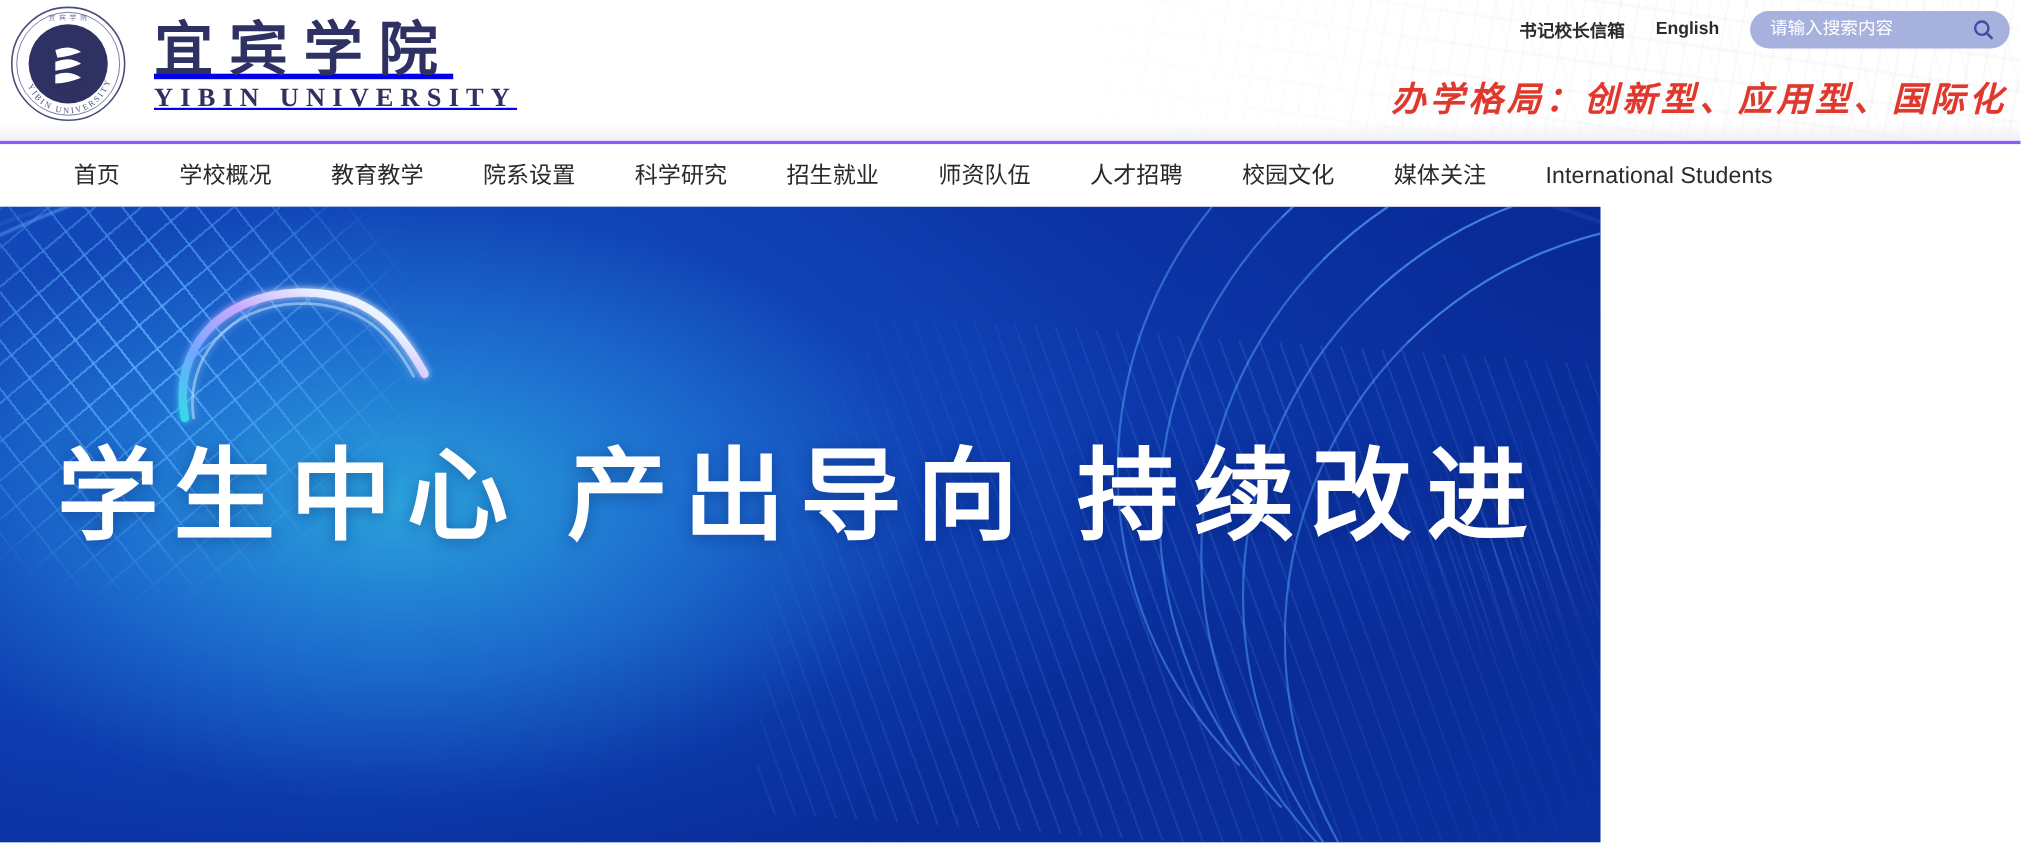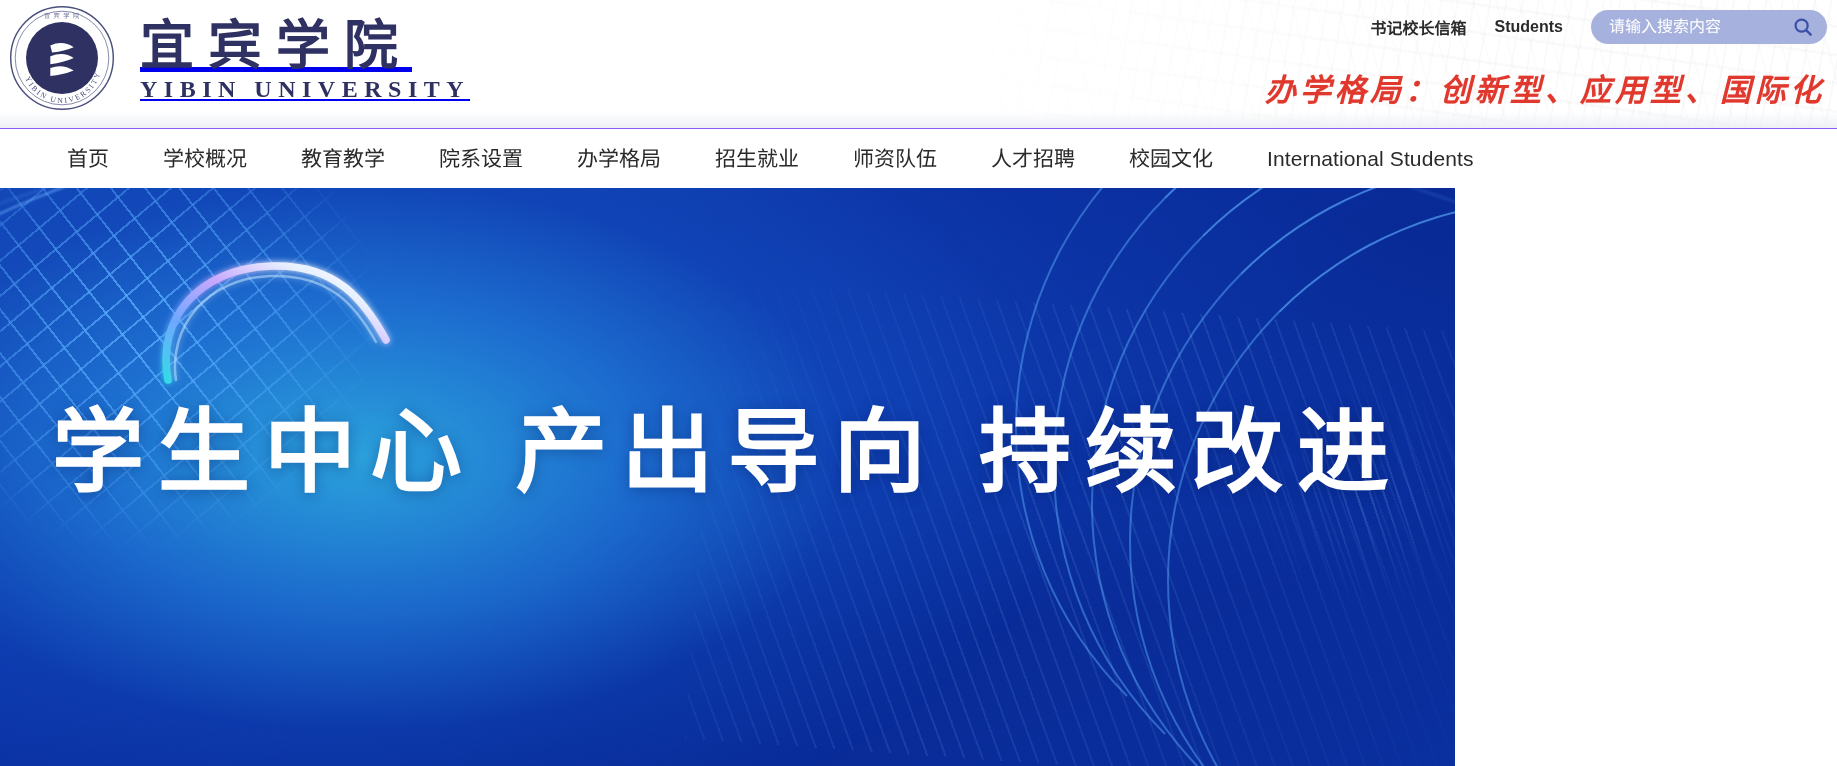--- a/index.html
+++ b/index.html
@@ -129,21 +129,21 @@
     z-index: 3;
     text-shadow: 0 0 1px rgba(224,56,45,.35);
   }
 
   
   .navbar {
     position: relative;
     width: 1837px;
     height: 60px;
     background: #ffffff;
-    border-top: 1px solid #8b5cf6;
+    border-top: 3px solid #8b5cf6;
     display: flex;
     align-items: center;
     justify-content: flex-start;
     padding: 0 22px 0 40px;
     gap: 0;
   }
   .nav-item {
     font-size: 21px;
     color: #2a2a2a;
     text-decoration: none;
@@ -287,21 +287,21 @@
       </text>
     </svg>
     <span class="wordmark">
       <span class="wordmark-cn">宜宾学院</span>
       <span class="wordmark-en">YIBIN UNIVERSITY</span>
     </span>
   </a>
 
   <div class="util-row">
     <a class="util-link" href="#">书记校长信箱</a>
-    <a class="util-link" href="#">Students</a>
+    <a class="util-link" href="#">English</a>
 
     <div class="search-pill">
       <input class="search-input" type="text" placeholder="请输入搜索内容" style="">
       <button class="search-icon-btn" aria-label="search">
         <svg width="22" height="22" viewBox="0 0 24 24" fill="none">
           <circle cx="10.5" cy="10.5" r="6.6" stroke="currentColor" stroke-width="2.4"></circle>
           <line x1="15.4" y1="15.4" x2="20.4" y2="20.4" stroke="currentColor" stroke-width="2.6" stroke-linecap="round"></line>
         </svg>
       </button>
     </div>
@@ -310,25 +310,26 @@
   <div class="slogan">办学格局：创新型、应用型、国际化</div>
 
   <div class="header-bottom-fade"></div>
 </div>
 
 <nav class="navbar">
   <a class="nav-item" href="#">首页</a>
   <a class="nav-item" href="#">学校概况</a>
   <a class="nav-item" href="#">教育教学</a>
   <a class="nav-item" href="#">院系设置</a>
-  <a class="nav-item" href="#">办学格局</a>
+  <a class="nav-item" href="#">科学研究</a>
   <a class="nav-item" href="#">招生就业</a>
   <a class="nav-item" href="#">师资队伍</a>
   <a class="nav-item" href="#">人才招聘</a>
   <a class="nav-item" href="#">校园文化</a>
+  <a class="nav-item" href="#">媒体关注</a>
   <a class="nav-item is-latin" href="#">International Students</a>
 </nav>
 
 <section class="hero">
 
   <div class="hero-wave"></div>
   <div class="hero-wave-edge"></div>
   <div class="hero-wave-edge2"></div>
 
   <div class="hero-mesh"></div>

